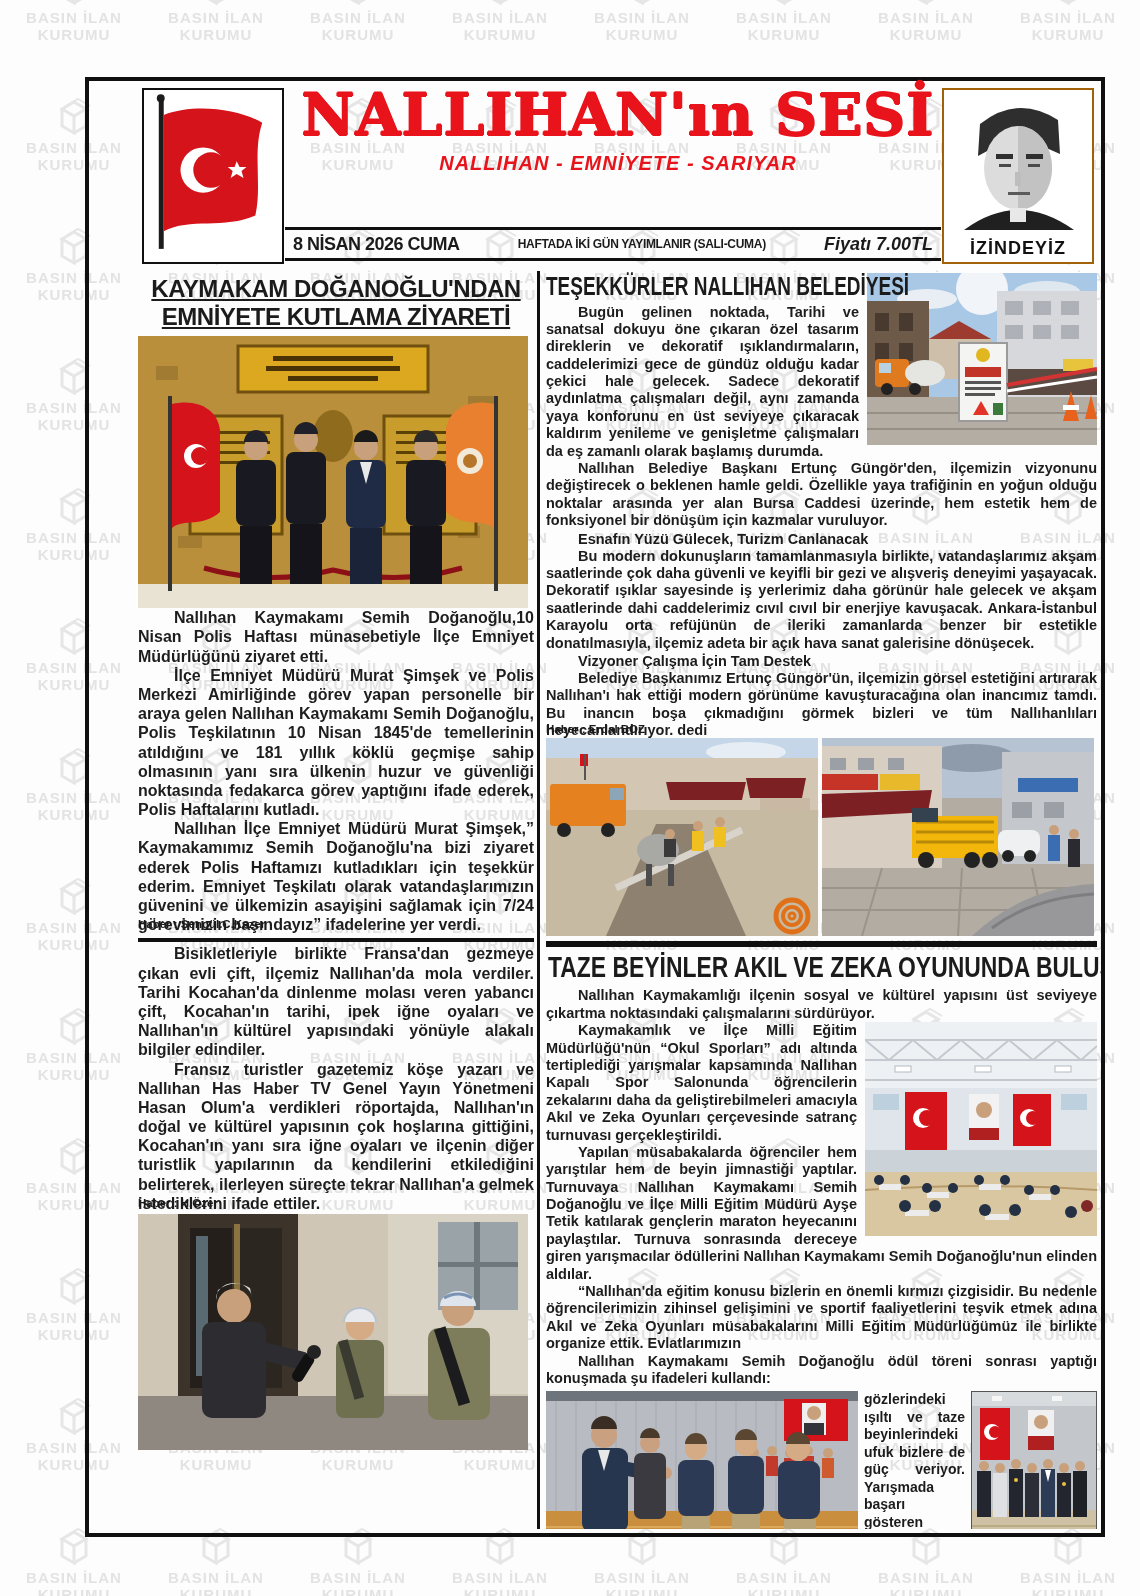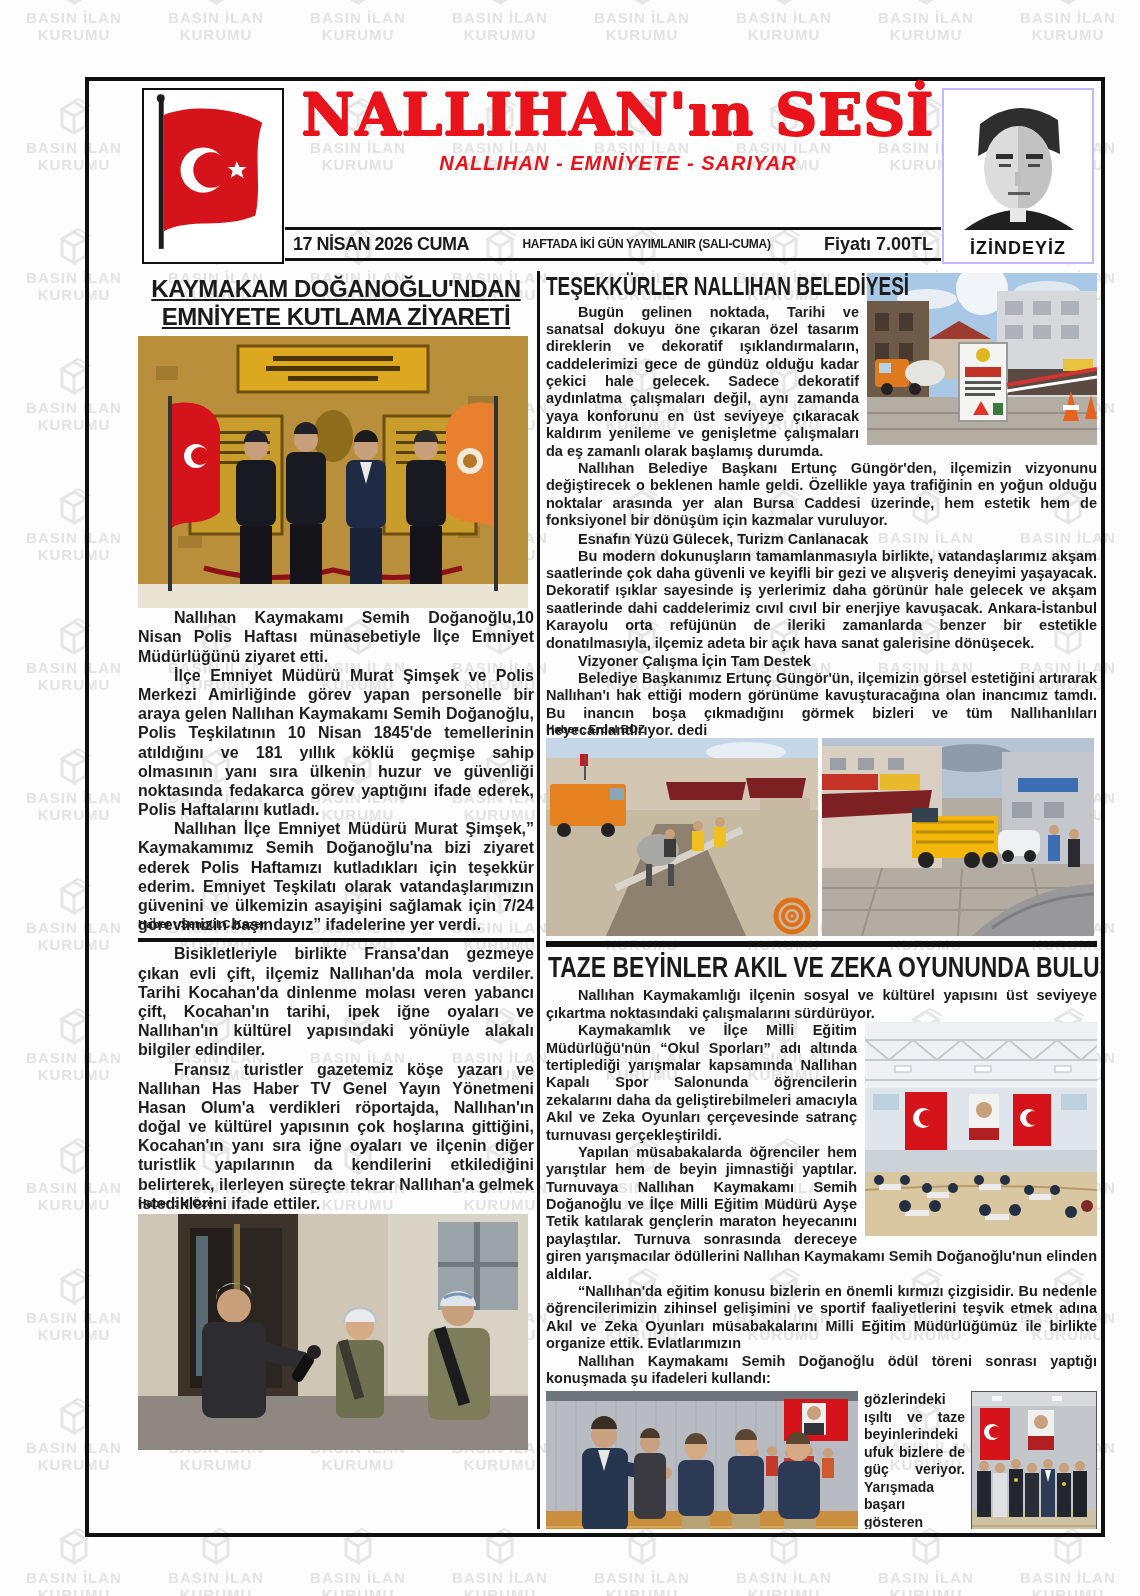--- a/index.html
+++ b/index.html
@@ -13,37 +13,37 @@
       font-weight:bold;font-size:15px;line-height:1.12;letter-spacing:1px;}
   .wm svg{display:block;margin:0 auto 2px auto;}
   
   .page{position:absolute;left:85px;top:77px;width:966px;height:1452px;
         border:4px solid #101010;z-index:1;background:transparent;padding-left:46px;}
   
   .header{position:relative;height:190px;}
   .flagbox{position:absolute;left:7px;top:7px;width:138px;height:172px;
            border:2px solid #101010;background:#fff;overflow:hidden;}
   .atabox{position:absolute;right:7px;top:7px;width:148px;height:172px;
-          border:2px solid #c4b5fd;background:#fff;display:flex;flex-direction:column;
+          border:2px solid #a16207;background:#fff;display:flex;flex-direction:column;
           align-items:center;justify-content:space-between;overflow:hidden;}
   .motto{font-weight:bold;font-size:18px;letter-spacing:1px;padding-bottom:3px;color:#111;}
   .title-zone{margin:0 162px;text-align:center;padding-top:4px;}
   .paper-title{
     font-family:"DejaVu Serif",serif;font-weight:bold;font-size:58px;line-height:1.05;
     color:#e8131b;white-space:nowrap;letter-spacing:1px;
     text-shadow:1px 0 #e8131b,-1px 0 #e8131b,0 1px #e8131b,0 -1px #e8131b;
   }
   .paper-subtitle{color:#e8131b;font-weight:bold;font-style:italic;font-size:20px;
     letter-spacing:1px;margin-top:6px;}
   .datebar{position:absolute;left:150px;right:160px;bottom:10px;height:28px;
     border-top:3px solid #101010;border-bottom:3px solid #101010;
     display:flex;align-items:center;justify-content:space-between;padding:0 8px;}
   .d-date{font-size:18px;font-weight:bold;letter-spacing:-0.5px;}
   .d-pub{font-size:12px;font-weight:bold;letter-spacing:-0.3px;}
-  .d-price{font-size:18px;font-weight:bold;}
+  .d-price{font-size:18px;font-weight:bold;font-style:italic;}
   
   .columns{display:flex;height:1258px;overflow:hidden;}
   .col-left{width:396px;padding:2px 3px 0 3px;overflow:hidden;}
   .col-sep{width:3px;background:#101010;}
   .col-right{flex:1;padding:2px 4px 0 6px;overflow:hidden;}
   
   .h1-left{font-size:24px;font-weight:bold;text-align:center;line-height:1.15;
     letter-spacing:-0.5px;margin:2px 0 6px 0;}
   .h1-left span{text-decoration:underline;}
   .h2-left{font-size:28px;font-weight:bold;text-align:center;line-height:1.1;
@@ -1147,21 +1147,21 @@
         <rect x="82" y="74" width="12" height="3" fill="#4a4a4a"></rect>
         <rect x="69" y="82" width="6" height="14" fill="#bdbdbd"></rect>
         <rect x="62" y="102" width="22" height="3" fill="#5a5a5a"></rect>
         <path d="M18 140 Q72 100 128 140 Z" fill="#202020"></path>
         <rect x="64" y="118" width="16" height="14" fill="#e8e8e8"></rect>
       </svg>
       <div class="motto">İZİNDEYİZ</div>
     </div>
 
     <div class="datebar">
-      <span class="d-date">17 NİSAN  2026 CUMA</span>
+      <span class="d-date">8 NİSAN  2026 CUMA</span>
       <span class="d-pub">HAFTADA İKİ GÜN YAYIMLANIR (SALI-CUMA)</span>
       <span class="d-price">Fiyatı  7.00TL</span>
     </div>
   </div>
 
   <div class="columns">
 
     <div class="col-left">
 
       <div class="h1-left">

